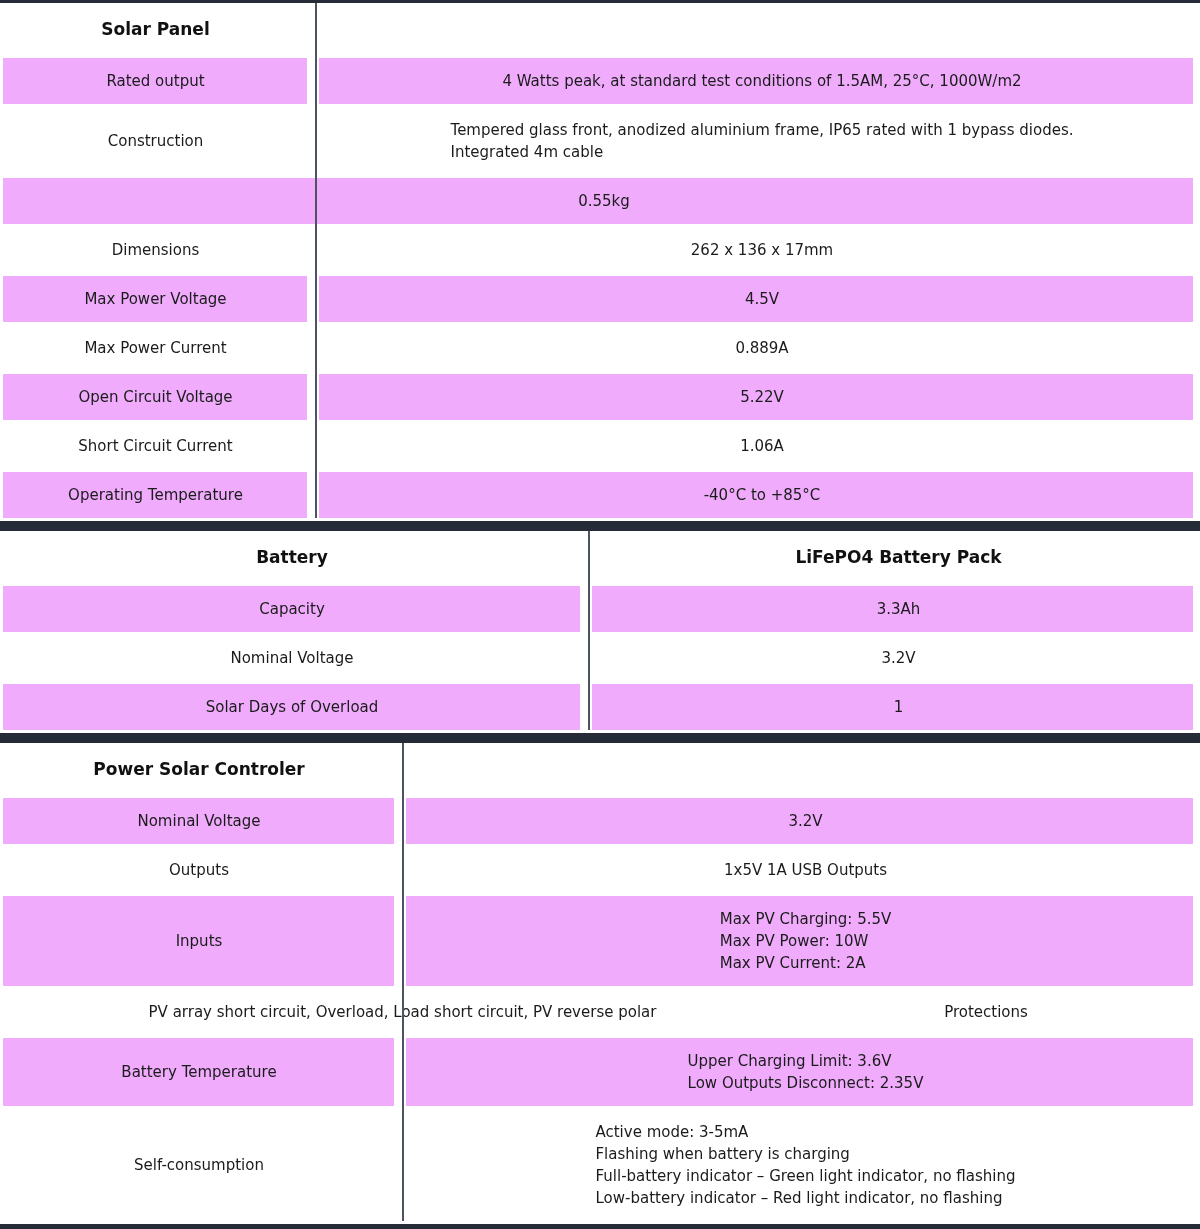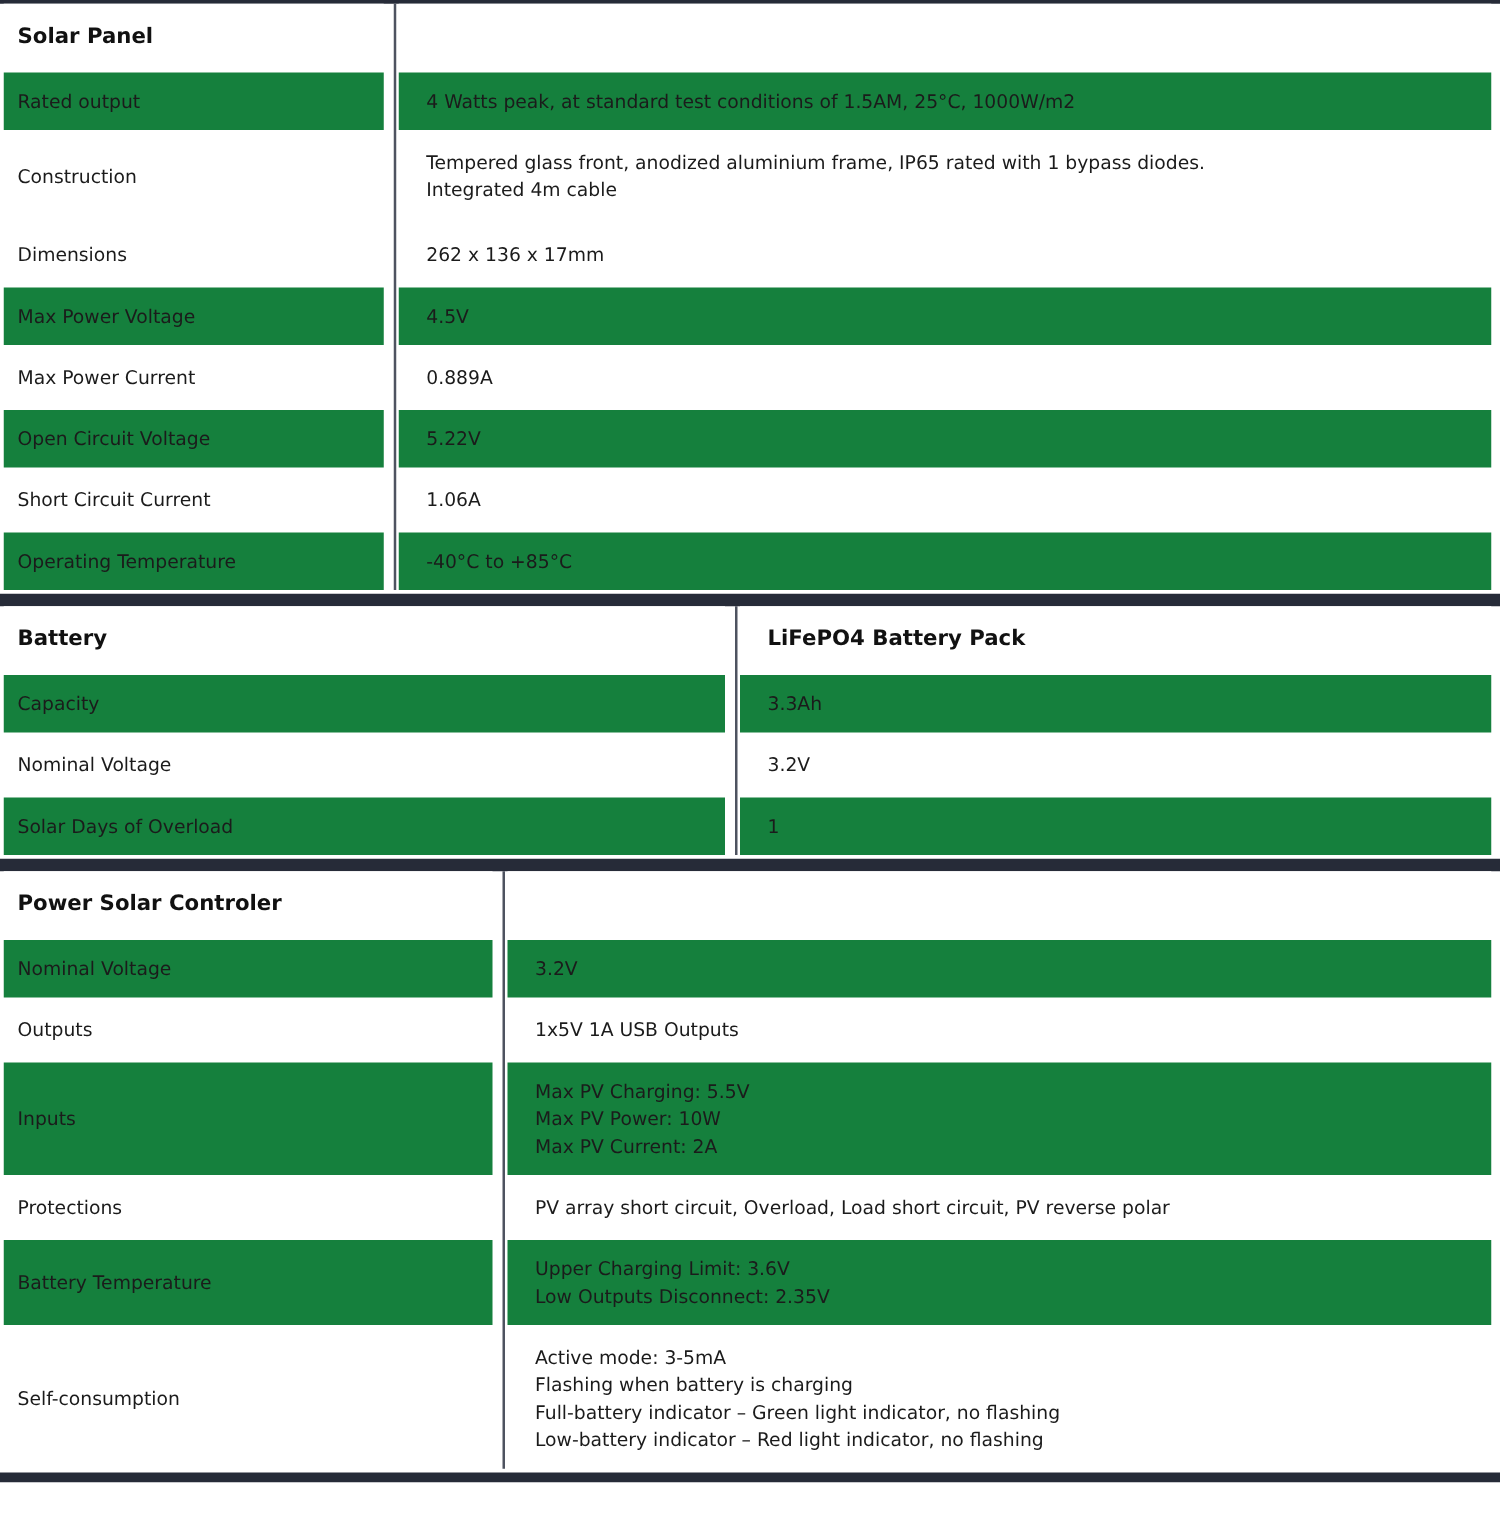--- a/index.html
+++ b/index.html
@@ -27,33 +27,34 @@
   .tcell {
     box-sizing: border-box;
     display: flex;
     flex-direction: column;
     justify-content: center;
     padding: 12px 10px;
     font-size: 15px;
     line-height: 22px;
     min-height: 46px;
     background: #ffffff;
+    align-items: center;
   }
   .tcell.label {
     flex: none;
     width: calc(var(--dx) - 11px);
     margin-right: 12px;
     padding-left: 11px;
   }
   .tcell.value {
     flex: 1;
     padding-left: 22px;
     white-space: pre-line;
   }
-  .trow.shade .tcell { background: #15803d; }
+  .trow.shade .tcell { background: #f0abfc; }
   .trow.header .tcell { background: #ffffff; min-height: 52px; }
   .table-title, .table-header-value {
     font-size: 17px;
     font-weight: bold;
     color: #111111;
   }
 
   .t-solar   { --dx: 315px; }
   .t-battery { --dx: 588px; }
   .t-psc     { --dx: 402px; }
@@ -76,20 +77,21 @@
     <div class="trow shade">
       <div class="tcell label">Rated output</div>
       <div class="tcell value">4 Watts peak, at standard test conditions of 1.5AM, 25°C, 1000W/m2</div>
     </div>
     <div class="trow">
       <div class="tcell label">Construction</div>
       <div class="tcell value">Tempered glass front, anodized aluminium frame, IP65 rated with 1 bypass diodes.
 Integrated 4m cable</div>
     </div>
     <div class="trow shade">
+      <div class="tcell value">0.55kg</div>
     </div>
     <div class="trow">
       <div class="tcell label">Dimensions</div>
       <div class="tcell value">262 x 136 x 17mm</div>
     </div>
     <div class="trow shade">
       <div class="tcell label">Max Power Voltage</div>
       <div class="tcell value">4.5V</div>
     </div>
     <div class="trow">
@@ -152,22 +154,22 @@
       <div class="tcell label">Outputs</div>
       <div class="tcell value">1x5V 1A USB Outputs</div>
     </div>
     <div class="trow shade">
       <div class="tcell label">Inputs</div>
       <div class="tcell value">Max PV Charging: 5.5V
 Max PV Power: 10W
 Max PV Current: 2A</div>
     </div>
     <div class="trow">
+      <div class="tcell value">PV array short circuit, Overload, Load short circuit, PV reverse polar</div>
       <div class="tcell label">Protections</div>
-      <div class="tcell value">PV array short circuit, Overload, Load short circuit, PV reverse polar</div>
     </div>
     <div class="trow shade">
       <div class="tcell label">Battery Temperature</div>
       <div class="tcell value">Upper Charging Limit: 3.6V
 Low Outputs Disconnect: 2.35V</div>
     </div>
     <div class="trow">
       <div class="tcell label">Self-consumption</div>
       <div class="tcell value">Active mode: 3-5mA
 Flashing when battery is charging

